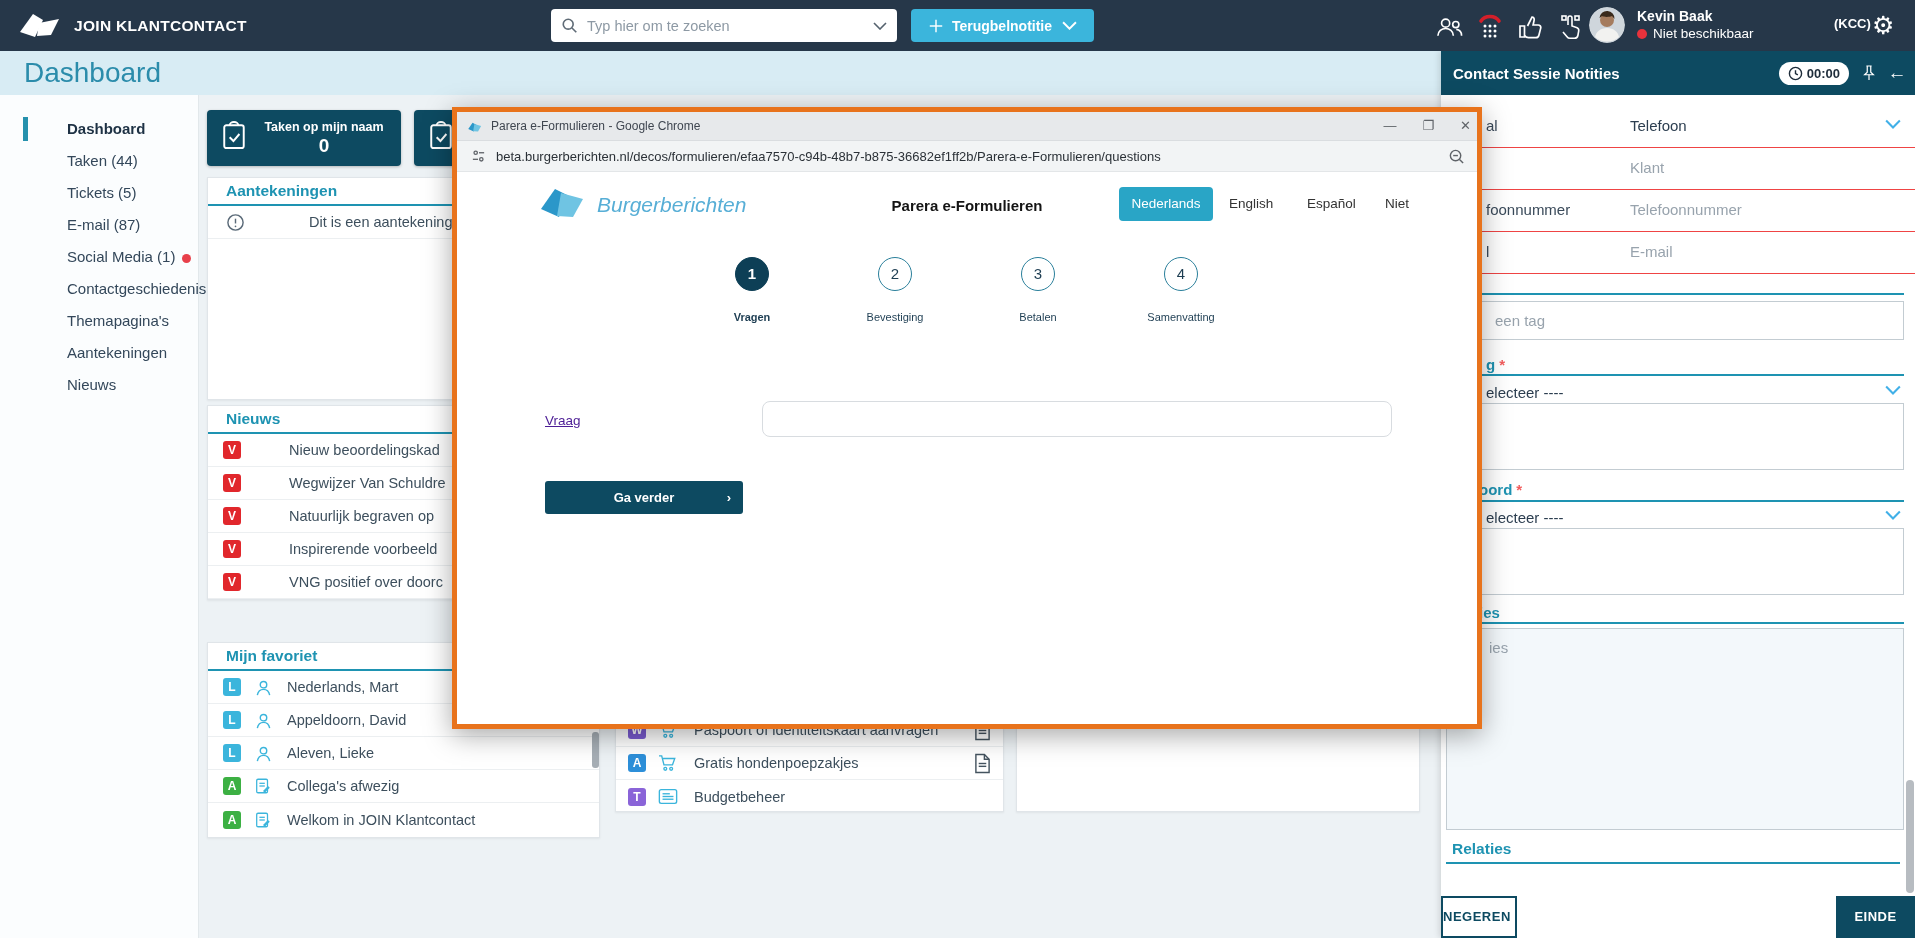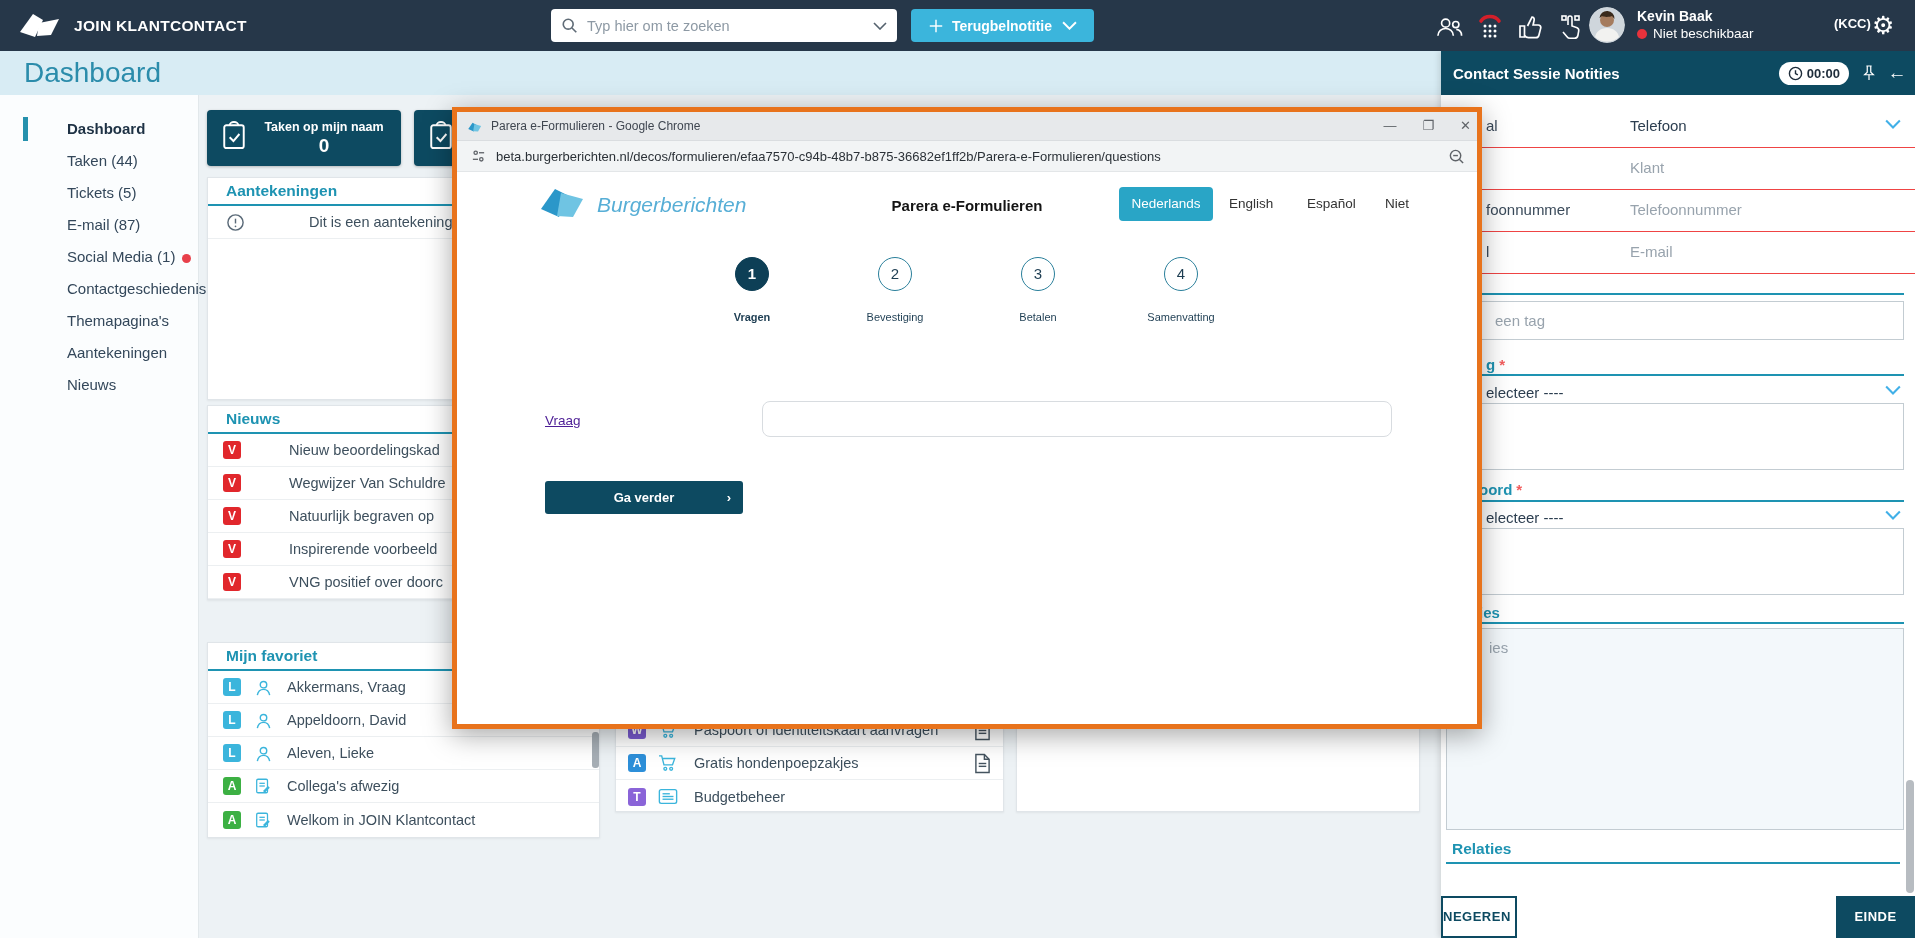--- a/index.html
+++ b/index.html
@@ -285,21 +285,21 @@
   <div class="panel" style="left:207px;top:642px;width:393px;height:196px;">
     <div class="panel-head">Mijn favoriet</div>
     <div class="prow">
       <span class="badge b-cyan" style="margin-left:15px;">L</span>
       <span class="rowicon" style="margin-left:13px;">
           <svg width="19" height="19" viewBox="0 0 20 20" fill="none" stroke="#3bb5dc" stroke-width="1.5">
             <circle cx="10" cy="7" r="3.4"></circle>
             <path d="M3.5 18 c.8-4 3.3-6 6.5-6 s5.7 2 6.5 6"></path>
           </svg>
         </span>
-      <span style="margin-left:13px;">Akkermans, Vraag</span>
+      <span style="margin-left:13px;">Nederlands, Mart</span>
     </div>
     <div class="prow">
       <span class="badge b-cyan" style="margin-left:15px;">L</span>
       <span class="rowicon" style="margin-left:13px;">
           <svg width="19" height="19" viewBox="0 0 20 20" fill="none" stroke="#3bb5dc" stroke-width="1.5">
             <circle cx="10" cy="7" r="3.4"></circle>
             <path d="M3.5 18 c.8-4 3.3-6 6.5-6 s5.7 2 6.5 6"></path>
           </svg>
         </span>
       <span style="margin-left:13px;">Appeldoorn, David</span>

